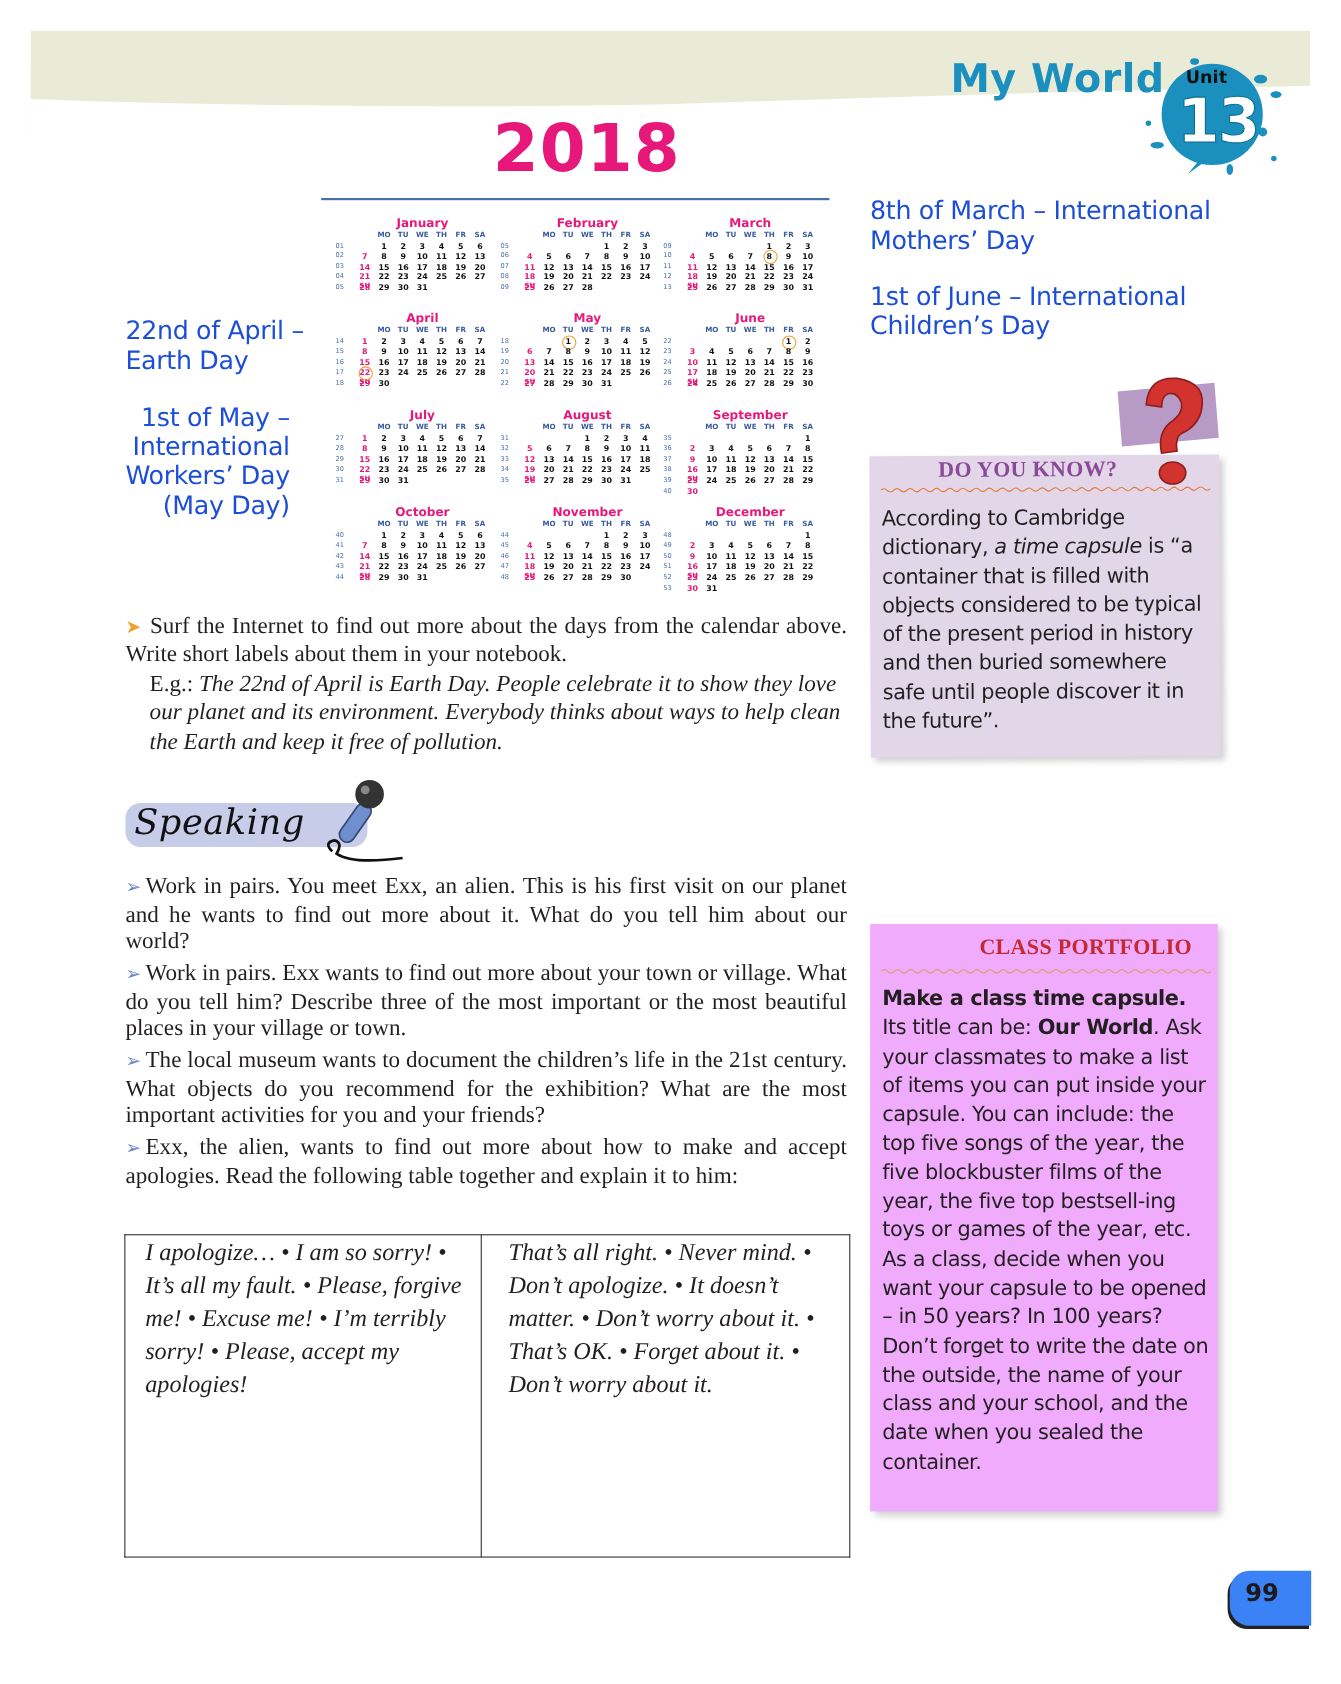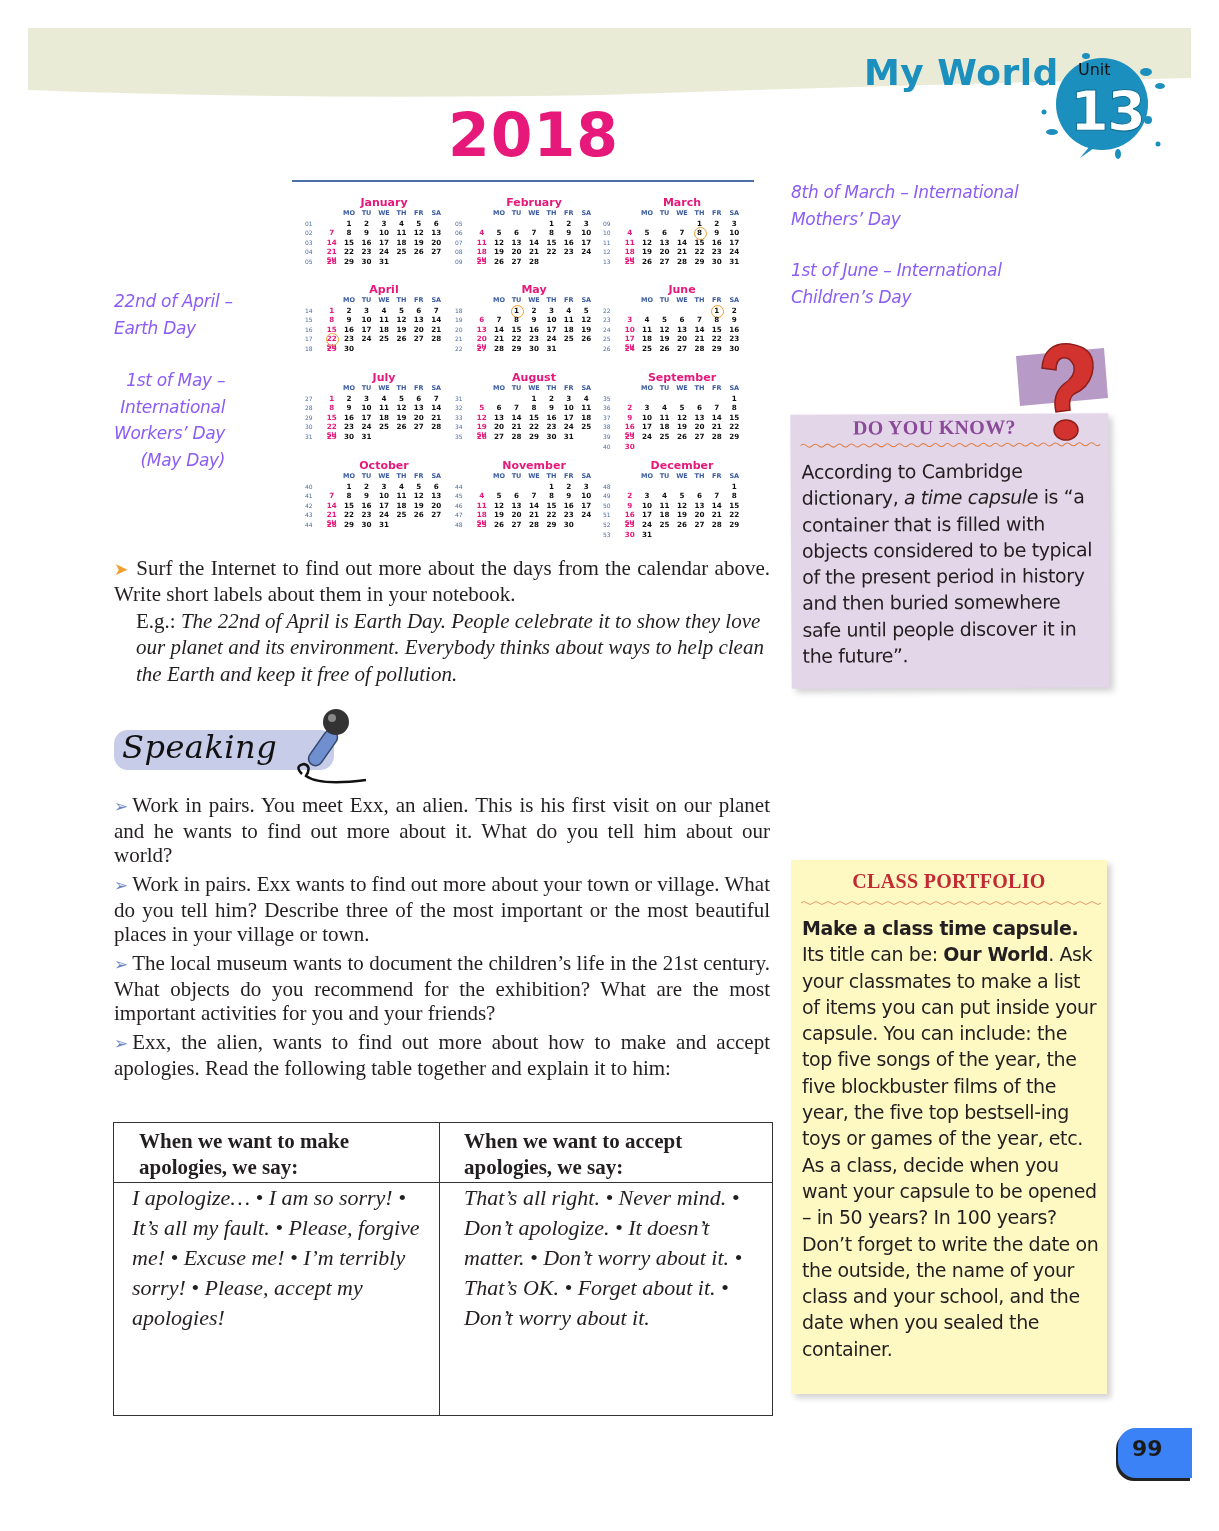--- a/index.html
+++ b/index.html
@@ -4,38 +4,38 @@
 <style>
   * { box-sizing: border-box; margin: 0; padding: 0; }
   html, body { width: 1219px; height: 1531px; background: #ffffff; overflow: hidden; }
   body { position: relative; font-family: "Liberation Sans", sans-serif; color: #231f20; }
 
   .top-band { position: absolute; left: 28px; top: 28px; width: 1163px; height: 100px; background: #eaebd7; }
   .top-band-curve { position: absolute; left: 0; top: 60px; width: 1219px; height: 80px; }
 
   .unit-title { position: absolute; left: 864px; top: 52px; font-size: 36px; font-weight: bold; color: #1b8fbd; letter-spacing: 0.5px; font-family: "DejaVu Sans", sans-serif; }
   .unit-splash { position: absolute; left: 1030px; top: 42px; width: 150px; height: 120px; }
-  .unit-label { position: absolute; left: 1078px; top: 60px; font-size: 16px; font-weight: normal; color: #111; font-family: "DejaVu Sans", sans-serif; }
+  .unit-label { position: absolute; left: 1078px; top: 60px; font-size: 16px; font-weight: bold; color: #111; font-family: "DejaVu Sans", sans-serif; }
   .unit-num { position: absolute; left: 1070px; top: 78px; font-size: 56px; font-weight: bold; color: #fff; font-family: "DejaVu Sans", sans-serif; letter-spacing: -2px; -webkit-text-stroke: 1px #0d6e95; }
 
   .year-title { position: absolute; left: 448px; top: 100px; font-size: 60px; font-weight: bold; color: #e6187a; font-family: "DejaVu Sans", sans-serif; letter-spacing: 1px; }
   .year-rule { position: absolute; left: 292px; top: 180px; width: 462px; height: 2px; background: #4b6fa8; }
 
   .calendar { position: absolute; left: 305px; top: 196px; width: 450px; }
   .month { position: absolute; width: 140px; font-family: "DejaVu Sans", sans-serif; }
   .month-name { text-align: center; font-size: 11px; font-weight: bold; color: #e6187a; padding-left: 18px; height: 13px; line-height: 13px; }
   .cal-row { display: flex; height: 9.6px; line-height: 9.6px; font-size: 7.2px; font-weight: bold; }
   .cal-row .wk { width: 18px; color: #4b6fa8; font-weight: normal; font-size: 6px; }
   .cal-row .d { width: 17.5px; text-align: center; color: #111; position: relative; }
   .cal-row .d.sun { color: #e6187a; }
   .cal-row.head .d { color: #3a5a9e; font-size: 6.5px; }
   .cal-row.head .d.sun { color: #e6187a; margin-top: 47px; }
   .d.circled::after { content: ""; position: absolute; left: 3px; top: -1px; width: 11px; height: 11px; border: 1.5px solid #f0a030; border-radius: 50%; }
 
-  .side-note { position: absolute; font-size: 17px; line-height: 26.5px; color: #8b5cf6; font-family: "DejaVu Sans", sans-serif; font-weight: normal; letter-spacing: -0.3px; font-style: italic; }
+  .side-note { position: absolute; font-size: 23px; line-height: 26.5px; color: #1d4ed8; font-family: "DejaVu Sans", sans-serif; font-weight: normal; letter-spacing: -0.3px; }
   .task { position: absolute; left: 114px; width: 656px; font-size: 21px; line-height: 24px; color: #231f20; font-family: "Liberation Serif", serif; text-align: justify; }
   .task .arrow { color: #f0a030; font-size: 17px; margin-right: 8px; }
   .task .arrow.blue { color: #6a85c2; margin-right: 4px; }
   .example { position: absolute; left: 136px; width: 634px; font-size: 21px; line-height: 26.3px; font-family: "Liberation Serif", serif; }
   .example i { font-style: italic; }
 
   .speaking-pill { position: absolute; left: 114px; top: 730px; width: 220px; height: 40px; background: #c7cde8; border-radius: 14px; }
   .speaking-text { position: absolute; left: 122px; top: 728px; font-size: 32px; font-family: "DejaVu Serif", serif; font-style: italic; color: #111; letter-spacing: 0.5px; }
   .mic { position: absolute; left: 290px; top: 706px; width: 80px; height: 80px; }
 
@@ -47,21 +47,21 @@
   .apology-table td + td { padding-left: 24px; }
 
   .box-dyk { position: absolute; left: 791px; top: 414px; width: 318px; height: 274px; background: #e3d6e9; box-shadow: 4px 4px 6px rgba(0,0,0,0.18); transform: rotate(-0.3deg); }
   .box-title { position: absolute; width: 100%; text-align: center; font-family: "Liberation Serif", serif; font-weight: bold; font-size: 20px; letter-spacing: 0.3px; }
   .dyk-title { top: 0; color: #8b4a99; padding-right: 30px; }
   .wavy { position: absolute; left: 10px; right: 10px; height: 6px; }
   .box-body { position: absolute; left: 11px; right: 8px; font-size: 19px; line-height: 26.3px; color: #231f20; font-family: "DejaVu Sans", sans-serif; letter-spacing: -0.4px; }
   .box-body i { font-style: italic; }
   .qmark { position: absolute; left: 1012px; top: 338px; width: 100px; height: 110px; }
 
-  .box-cp { position: absolute; left: 791px; top: 860px; width: 316px; height: 534px; background: #fef9c3; box-shadow: 4px 4px 6px rgba(0,0,0,0.18); }
+  .box-cp { position: absolute; left: 791px; top: 840px; width: 316px; height: 534px; background: #f0abfc; box-shadow: 4px 4px 6px rgba(0,0,0,0.18); padding-left: 38px; }
   .cp-title { top: 10px; color: #c42a33; }
   .box-body b { font-weight: bold; }
 
   .page-num { position: absolute; left: 1118px; top: 1428px; width: 74px; height: 50px; background: #3b82f6; border-radius: 18px 0 0 18px; box-shadow: -2px 3px 0 #222; }
   .page-num span { position: absolute; left: 14px; top: 8px; font-size: 22px; font-weight: bold; color: #1a1a1a; font-family: "DejaVu Sans", sans-serif; }
 </style>
 </head>
 <body>
 
 <div class="top-band"></div>
@@ -910,24 +910,20 @@
 </div>
 <div class="task" style="top:951px;">
   <span class="arrow blue">➢</span><span>The local museum wants to document the children’s life in the 21st century. What objects do you recommend for the exhibition? What are the most important activities for you and your friends?</span>
 </div>
 <div class="task" style="top:1030px;">
   <span class="arrow blue">➢</span><span>Exx, the alien, wants to find out more about how to make and accept apologies. Read the following table together and explain it to him:</span>
 </div>
 
 <table class="apology-table">
   <tbody>
-      <tr>
-    <th style="width:326px;">When we want to make apologies, we say:</th>
-    <th>When we want to accept apologies, we say:</th>
-  </tr>
   <tr>
     <td>I apologize… • I am so sorry! • It’s all my fault. • Please, forgive me! • Excuse me! • I’m terribly sorry! • Please, accept my apologies!</td>
     <td>That’s all right. • Never mind. • Don’t apologize. • It doesn’t matter. • Don’t worry about it. • That’s OK. • Forget about it. • Don’t worry about it.</td>
   </tr>
 </tbody>
   </table>
 
 <div class="box-dyk">
   <div class="box-title dyk-title" style="top:2px;">DO YOU KNOW?</div>
   <svg class="wavy" style="top:28px;" viewBox="0 0 300 6" preserveAspectRatio="none">

